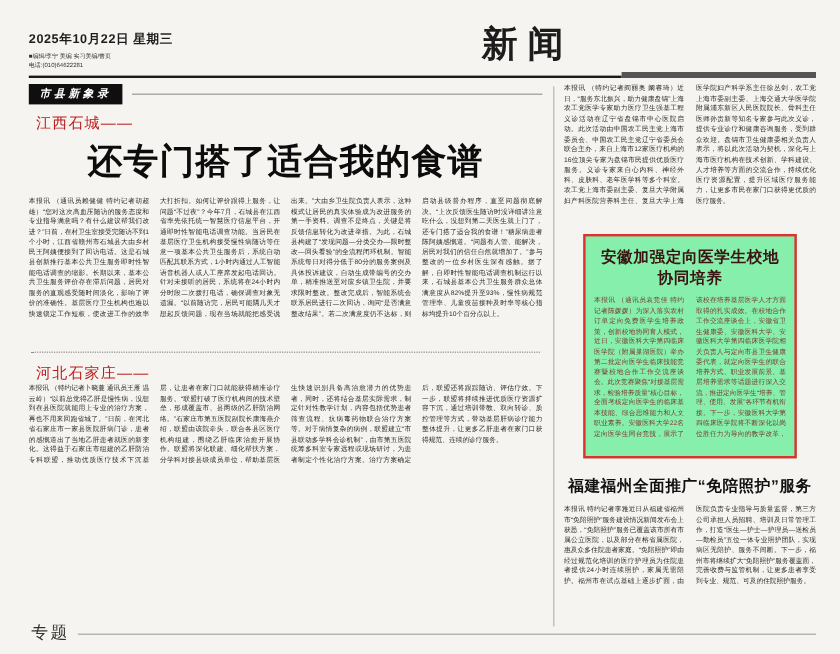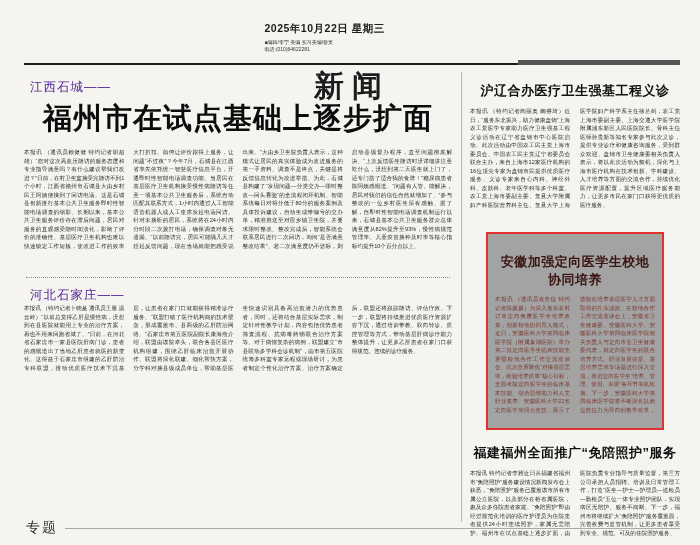--- a/index.html
+++ b/index.html
@@ -2,21 +2,21 @@
 <html><head>
 <meta charset="utf-8">
 <style>
   html,body{margin:0;padding:0;}
   .page{
     width:700px;height:545px;background:#f6f4f0;position:relative;
     font-family:"Liberation Sans","DejaVu Sans",sans-serif;color:#1c1c1c;
     overflow:hidden;box-sizing:border-box;padding:8px 20px 0 24px;
   }
   
-  .header{display:flex;align-items:center;height:50px;flex-direction:column;}
+  .header{display:flex;align-items:flex-end;height:50px;}
   .header-left{width:175px;padding-top:14px;}
   .date{font-size:10.5px;font-weight:bold;letter-spacing:.5px;}
   .credits{font-size:5px;color:#333;margin-top:3px;}
   .phone{font-size:5px;color:#333;margin-top:1px;}
   .header-center{flex:1;text-align:center;padding-top:14px;}
   .news-title{font-size:30px;font-weight:900;letter-spacing:8px;}
   .header-right{width:175px;display:flex;align-items:flex-end;justify-content:flex-end;padding-top:6px;}
   .masthead-text{text-align:center;}
   .masthead-name{font-family:"DejaVu Serif","Liberation Serif",serif;font-style:italic;font-weight:bold;font-size:25px;line-height:1;letter-spacing:3px;}
   .masthead-sub{background:#8d8d8d;color:#fff;font-size:7px;font-weight:bold;letter-spacing:3px;padding:1px 8px;margin-top:2px;}
@@ -27,32 +27,32 @@
   
   .main{display:flex;margin-top:5px;height:452px;}
   .left-col{width:428px;padding-right:6px;}
   .v-divider{width:1px;background:#b5b5b5;margin:2px 3px 0 3px;}
   .right-col{flex:1;padding-left:5px;display:flex;flex-direction:column;}
   
   .label-row{display:flex;align-items:center;gap:8px;height:16px;}
   .section-label{display:inline-block;background:#0f0f0f;color:#fff;font-size:9px;font-weight:bold;
     font-family:"DejaVu Serif","Liberation Serif",serif;font-style:italic;letter-spacing:3px;padding:2px 9px;}
   .label-line{flex:1;height:1px;background:#9a9a9a;}
-  .kicker{font-size:12.5px;color:#4c1d95;margin:9px 0 0 6px;letter-spacing:1px;}
+  .kicker{font-size:12.5px;color:#b91c1c;margin:9px 0 0 6px;letter-spacing:1px;}
   .headline-big{font-size:29px;font-weight:900;text-align:center;letter-spacing:1px;margin:3px 0 9px;color:#0c0c0c;}
   .body-4col{column-count:4;column-gap:9px;font-size:5.6px;line-height:1.52;text-align:justify;
     color:#2b2b2b;height:120px;overflow:hidden;}
   .body-4col.b{height:108px;}
   .dotted-sep{border-top:1px dotted #8a8a8a;margin:9px 2px 2px;}
   .para-indent{text-indent:11px;}
   
   .r-title{font-size:13px;font-weight:800;text-align:center;letter-spacing:.5px;margin:12px 2px 7px;color:#111;}
   .body-2col{column-count:2;column-gap:10px;font-size:5.6px;line-height:1.52;text-align:justify;
     color:#2b2b2b;height:116px;overflow:hidden;}
-  .highlight-box{border:2px solid #e0312e;margin:9px 16px 2px;padding:13px 7px 7px;background:#a3a3a3;}
+  .highlight-box{border:2px solid #e0312e;margin:9px 16px 2px;padding:2px 7px 7px;background:#86efac;}
   .highlight-box .r-title{margin:6px 0 6px;color:#3a1512;}
   .highlight-box .body-2col{color:#7a382e;height:126px;}
   
   .footer{position:absolute;left:26px;right:20px;bottom:8px;display:flex;align-items:center;gap:7px;}
   .footer-label{font-size:14px;color:#333;letter-spacing:2px;}
   .footer-line{flex:1;height:1px;background:#a8a8a8;}
 </style>
 </head>
 <body>
 
@@ -69,45 +69,48 @@
     </div>
   </div>
   <div class="header-rule">
     <div class="rule-left"></div>
     <div class="rule-right"></div>
   </div>
 
   <div class="main">
 
     <div class="left-col">
+      <div class="label-row">
+        <span class="section-label">市县新象录</span>
+        <span class="label-line"></span>
+      </div>
 
       <div>
         <div class="kicker">江西石城——</div>
-        <div class="headline-big">福州市在试点基础上逐步扩面</div>
+        <div class="headline-big">还专门搭了适合我的食谱</div>
         <div class="body-4col">
           <span class="para-indent">本报讯 （通讯员赖健健 特约记者胡超雄）“您对这次高血压随访的服务态度和专业指导满意吗？有什么建议帮我们改进？”日前，在村卫生室接受完随访不到1个小时，江西省赣州市石城县大由乡村民王阿姨便接到了回访电话。这是石城县创新推行基本公共卫生服务即时性智能电话调查的缩影。长期以来，基本公共卫生服务评价存在滞后问题，居民对服务的直观感受随时间淡化，影响了评价的准确性。基层医疗卫生机构也难以快速锁定工作短板，使改进工作的效率大打</span><span>折扣。如何让评价跟得上服务，让问题“不过夜”？今年7月，石城县在江西省率先依托统一智慧医疗信息平台，开通即时性智能电话调查功能。当居民在基层医疗卫生机构接受慢性病随访等任意一项基本公共卫生服务后，系统自动匹配其联系方式，1小时内通过人工智能语音机器人或人工座席发起电话回访。针对未接听的居民，系统将在24小时内分时段二次拨打电话，确保调查对象无遗漏。“以前随访完，居民可能隔几天才想起反馈问题，现在当场就能把感受</span><span>说出来。”大由乡卫生院负责人表示，这种模式让居民的真实体验成为改进服务的第一手资料。调查不是终点，关键是将反馈信息转化为改进举措。为此，石城县构建了“发现问题—分类交办—限时整改—回头看验”的全流程闭环机制。智能系统每日对得分低于80分的服务案例及具体投诉建议，自动生成带编号的交办单，精准推送至对应乡镇卫生院，并要求限时整改。整改完成后，智能系统会联系居民进行二次回访，询问“是否满意整改结果”。若二次满意度仍不达标，则启动县级督办</span><span>程序，直至问题彻底解决。“上次反馈医生随访时没详细讲注意吃什么，没想到第二天医生就上门了，还专门搭了适合我的食谱！”糖尿病患者陈阿姨感慨道。“问题有人管、能解决，居民对我们的信任自然就增加了。”参与整改的一位乡村医生深有感触。据了解，自即时性智能电话调查机制运行以来，石城县基本公共卫生服务群众总体满意度从82%提升至93%，慢性病规范管理率、儿童疫苗接种及时率等核心指标均提升10个百分点以上。</span>
         </div>
       </div>
 
       <div class="dotted-sep"></div>
 
       <div>
         <div class="kicker">河北石家庄——</div>
         <div class="body-4col b">
           <span class="para-indent">本报讯 （特约记者卜晓蔓 通讯员王雁 温云岭）“以前总觉得乙肝是慢性病，没想到在县医院就能用上专业的治疗方案，再也不用来回跑省城了。”日前，在河北省石家庄市一家县医院肝病门诊，患者的感慨道出了当地乙肝患者就医的新变化。这得益于石家庄市组建的乙肝防治专科联盟，推动优质医疗技术下沉基层，让患者在家门口就能获得精准诊疗服务。</span><span>“联盟打破了医疗机构间的技术壁垒，形成覆盖市、县两级的乙肝防治网络。”石家庄市第五医院副院长康海燕介绍，联盟由该院牵头，联合各县区医疗机构组建，围绕乙肝临床治愈开展协作。联盟将深化联建、细化帮扶方案，分学科对接县级成员单位，帮助基层医生快速识别具备高治愈潜力的优势患者，同</span><span>时，还将结合基层实际需求，制定针对性教学计划，内容包括优势患者筛查流程、抗病毒药物联合治疗方案等。对于病情复杂的病例，联盟建立“市县联动多学科会诊机制”，由市第五医院统筹多科室专家远程或现场研讨，为患者制定个性化治疗方案。</span><span>治疗方案确定后，联盟还将跟踪随访、评估疗效。下一步，联盟将持续推进优质医疗资源扩容下沉，通过培训带教、双向转诊、质控管理等方式，带动基层肝病诊疗能力整体提升，让更多乙肝患者在家门口获得规范、连续的诊疗服务。</span>
         </div>
       </div>
     </div>
 
     <div class="v-divider"></div>
 
     <div class="right-col">
 
       <div>
-        <div class="r-title">沪辽合办医疗卫生强基工程义诊</div>
         <div class="body-2col">
           <span class="para-indent">本报讯 （特约记者阎丽奥 阚睿琦）近日，“服务东北振兴，助力健康盘锦”上海农工党医学专家助力医疗卫生强基工程义诊活动在辽宁省盘锦市中心医院启动。此次活动由中国农工民主党上海市委员会、中国农工民主党辽宁省委员会联合主办，来自上海市12家医疗机构的16位顶尖专家为盘锦市民提供优质医疗服务。义诊专家来自心内科、神经外科、皮肤科、老年医学科等多个科室。农工党上海市委副主委、复旦大学附属妇产科医院营养科主任、复旦大学上</span><span>海医学院妇产科学系主任徐丛剑，农工党上海市委副主委、上海交通大学医学院附属浦东新区人民医院院长、骨科主任医师孙贵新等知名专家参与此次义诊，提供专业诊疗和健康咨询服务，受到群众欢迎。盘锦市卫生健康委相关负责人表示，将以此次活动为契机，深化与上海市医疗机构在技术创新、学科建设、人才培养等方面的交流合作，持续优化医疗资源配置，提升区域医疗服务能力，让更多市民在家门口获得更优质的医疗服务。</span>
         </div>
       </div>
 
       <div class="highlight-box">
         <div class="r-title">安徽加强定向医学生校地协同培养</div>
         <div class="body-2col">
           <span class="para-indent">本报讯 （通讯员袁竞佳 特约记者陈媛媛）为深入落实农村订单定向免费医学生培养政策，创新校地协同育人模式，近日，安徽医科大学第四临床医学院（附属巢湖医院）举办第二批定向医学生临床技能竞赛暨校地合作工作交流座谈会。此次竞赛聚焦“对接基层需求，检验培养质量”核心目标，全面考核定向医学生的临床基本技能、综合思维能力和人文职业素养。安徽医科大学22名定向医学生同台竞技，展示了该校在培养基层医学人才方面取得的扎实成效。在校地合作工作交流座谈会上，安徽省卫生健康委、安徽医科大学、安</span><span>徽医科大学第四临床医学院相关负责人与定向市县卫生健康委代表，就定向医学生的联合培养方式、职业发展前景、基层培养需求等话题进行深入交流，推进定向医学生“培养、管理、使用、发展”各环节有机衔接。下一步，安徽医科大学第四临床医学院将不断深化以岗位胜任力为导向的教学改革，优化实践教学体系，切实提升定向医学生服务基层的专业能力。安徽省卫生健康委将继续强化市县与培养院校工作衔接，持续推进校地信息共享，巩固“校地联合、共育共管”工作机制，确保定向医学生“下得去、留得住、用得上”。</span>
         </div>

